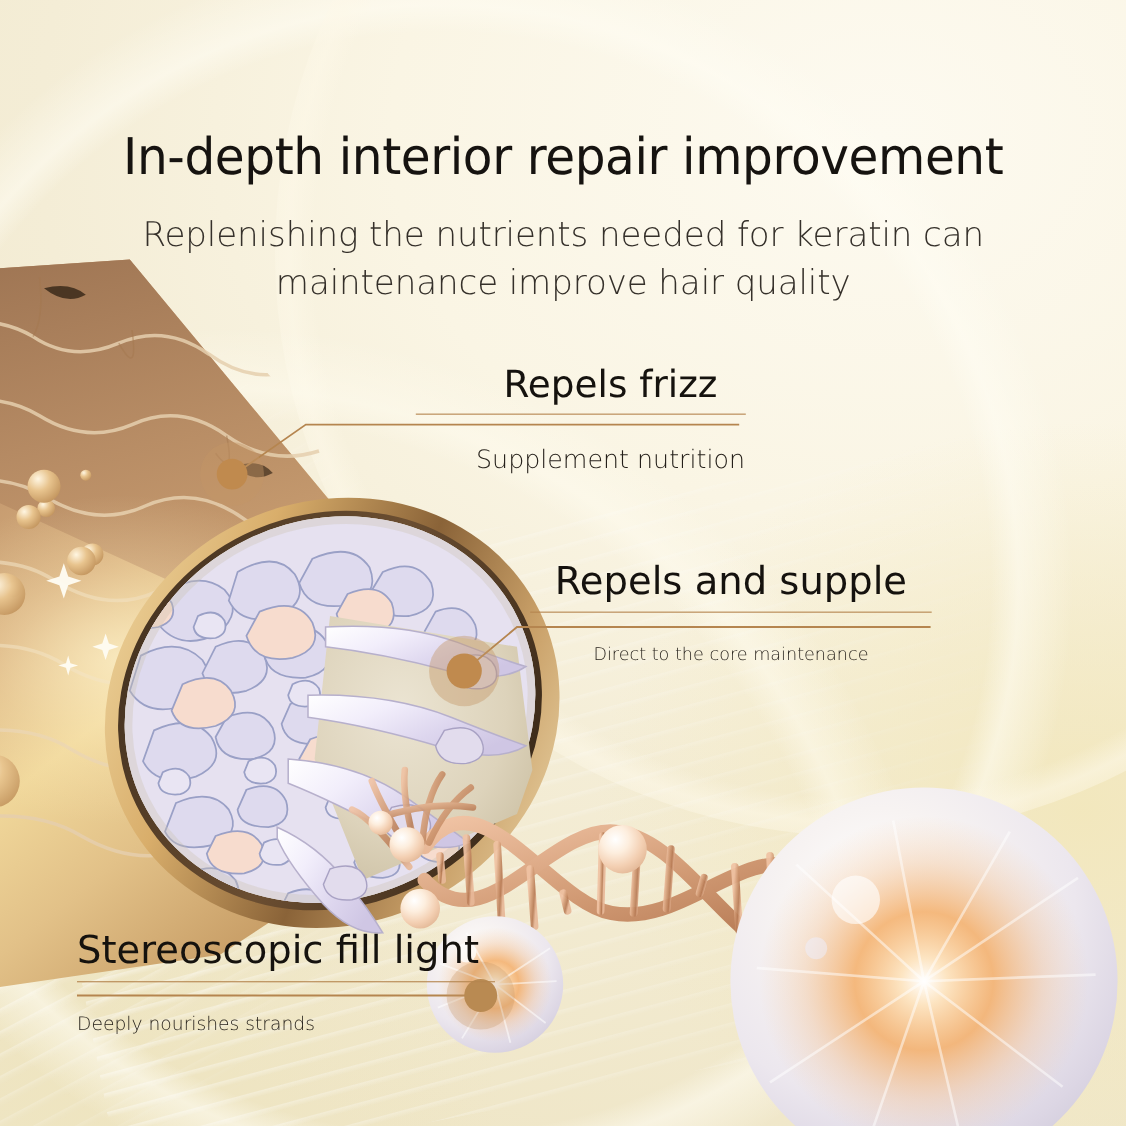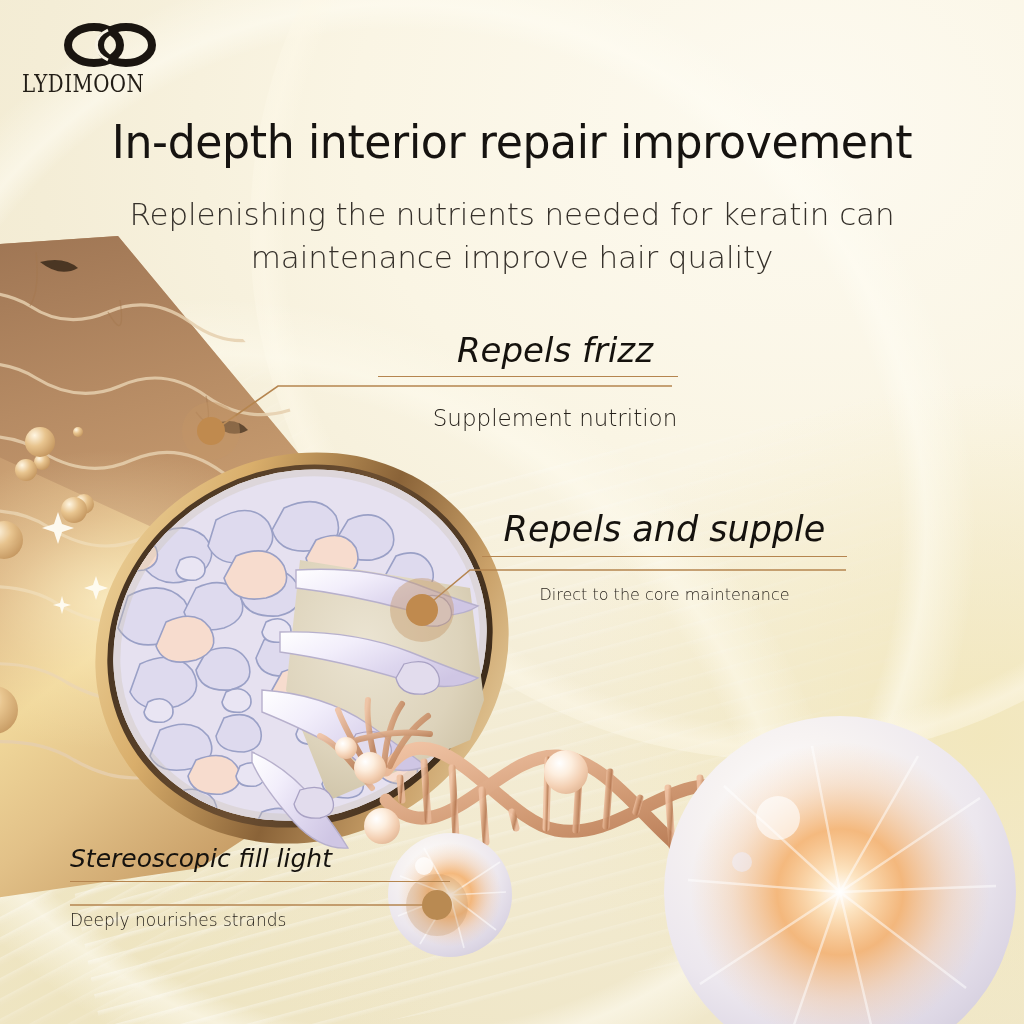--- a/index.html
+++ b/index.html
@@ -84,39 +84,39 @@
     font-size:31px;line-height:1.38;color:#35302a;font-weight:300;
     letter-spacing:-.1px;
   }
 
   
   .art{position:absolute;left:0;top:0;width:1024px;height:1024px;}
 
   
   .callout{position:absolute;}
   .callout .title{
-    color:#15120e;font-weight:400;white-space:nowrap;font-style:italic;
+    color:#15120e;font-weight:400;white-space:nowrap;
   }
   .callout .sub{
     color:#241f19;font-weight:300;white-space:nowrap;margin-top:28px;
   }
   .rule{height:0;border-top:1.4px solid #b5854f;}
 
   .co1{left:405px;top:330px;width:300px;}
   .co1 .title{font-size:34px;text-align:center;}
   .co1 .rule{margin:6px 0 4px 0;width:300px;margin-left:-27px;}
   .co1 .sub{font-size:23px;text-align:center;}
 
   .co2{left:482px;top:509px;width:365px;}
   .co2 .title{font-size:35px;text-align:center;}
   .co2 .rule{margin:7px 0 4px 0;width:365px;}
   .co2 .sub{font-size:16px;text-align:center;}
 
   .co3{left:70px;top:844px;width:380px;}
-  .co3 .title{font-size:25px;text-align:left;}
+  .co3 .title{font-size:35px;text-align:left;}
   .co3 .rule{margin:8px 0 5px 0;width:380px;}
   .co3 .sub{font-size:17px;text-align:left;}
 
   .leader{position:absolute;left:0;top:0;width:1024px;height:1024px;pointer-events:none;}
 
   .hotdot{position:absolute;border-radius:50%;}
   .hotdot .halo{
     position:absolute;inset:0;border-radius:50%;
     background:rgba(196,150,103,.42);
   }
@@ -412,28 +412,20 @@
         <path d="M840 892 L 688 880"></path>
           <path d="M840 892 L 724 786"></path>
         <path d="M840 892 L 812 746"></path>
           <path d="M840 892 L 918 756"></path>
       </g>
       <circle cx="778" cy="818" r="22" fill="#ffffff" opacity=".62"></circle>
       <circle cx="742" cy="862" r="10" fill="#eef0ff" opacity=".5"></circle>
     </g>
   </svg>
 
-  <div class="logo">
-    <svg class="logo-mark" width="96" height="46" viewBox="0 0 96 46">
-      <ellipse cx="30" cy="23" rx="26" ry="18" fill="none" stroke="#1a1510" stroke-width="8"></ellipse>
-      <ellipse cx="62" cy="23" rx="26" ry="18" fill="none" stroke="#1a1510" stroke-width="8"></ellipse>
-      <path d="M 44 8 A 26 18 0 0 0 44 38" fill="none" stroke="#f8f3e4" stroke-width="3"></path>
-    </svg>
-    <span class="logo-word">LYDIMOON</span>
-  </div>
 
   <div class="headline">In-depth interior repair improvement</div>
   <div class="subline">
     <div>Replenishing the nutrients needed for keratin can</div>
     <div>maintenance improve hair quality</div>
   </div>
 
   <svg class="leader" viewBox="0 0 1024 1024">
 
     <path d="M 212 432 L 278 386 L 672 386" fill="none" stroke="#b5854f" stroke-width="1.6"></path>

